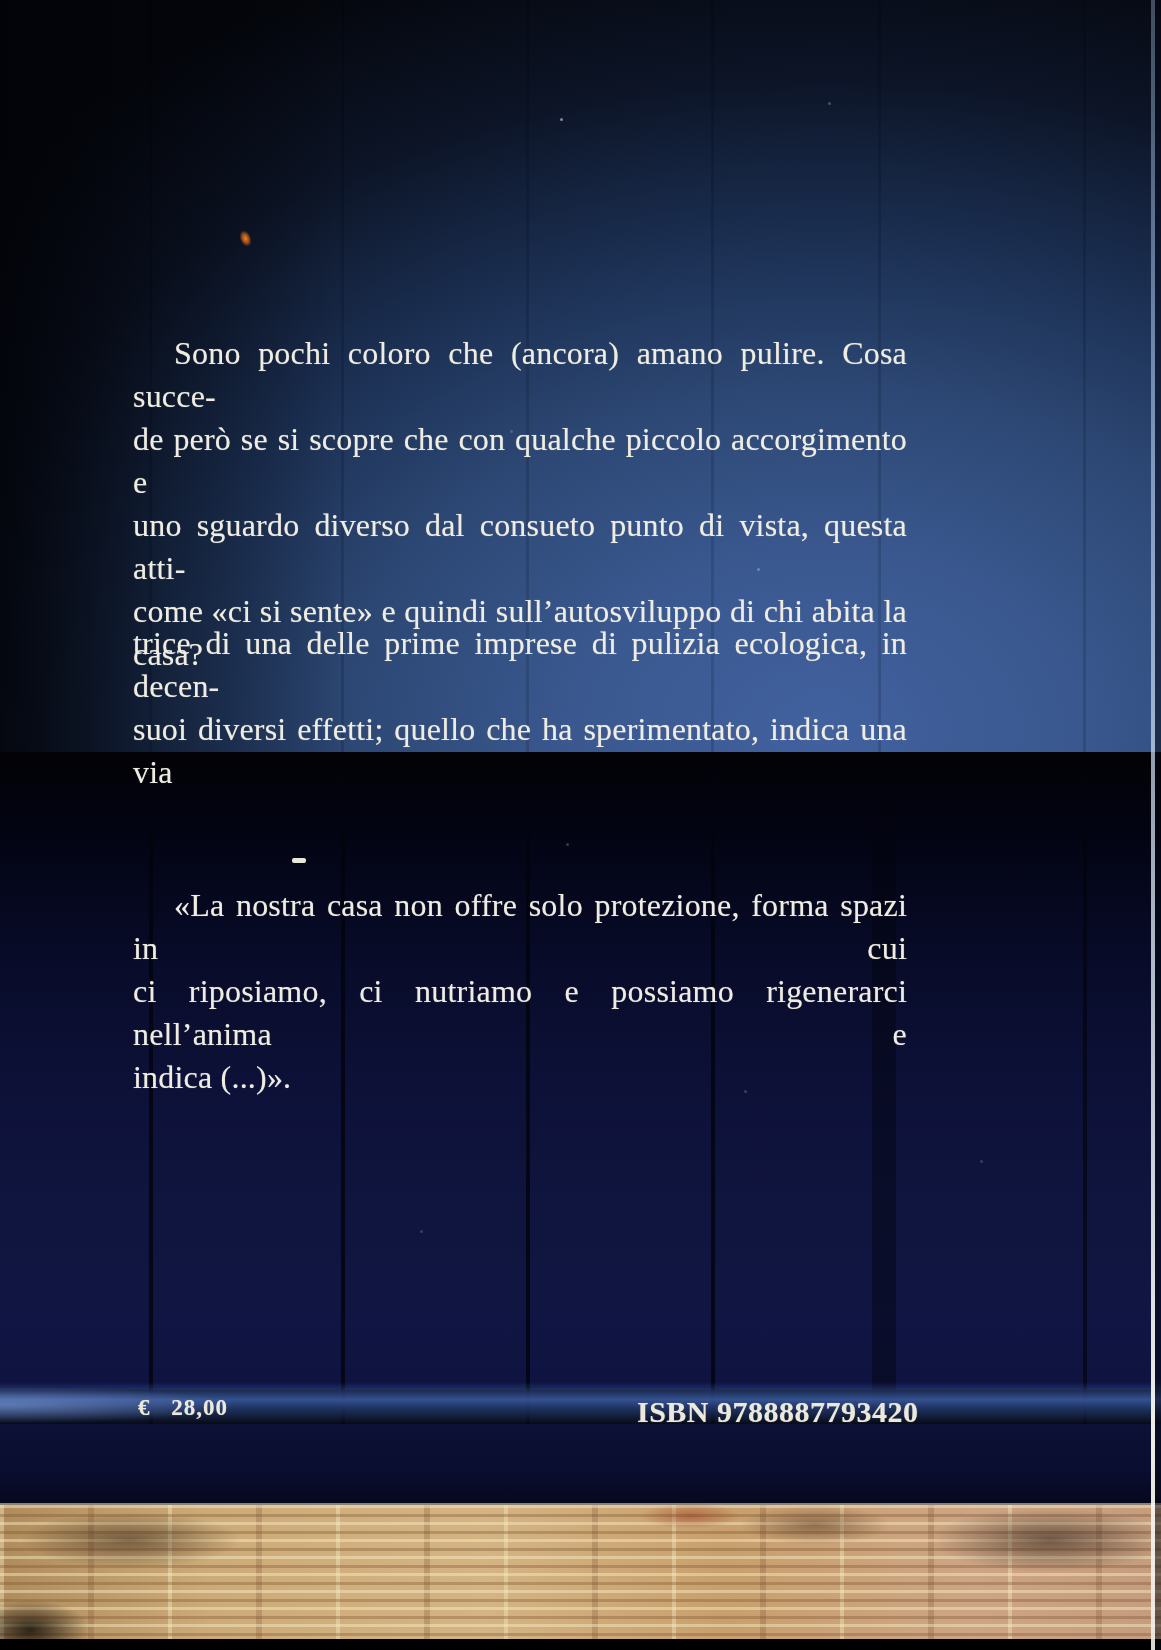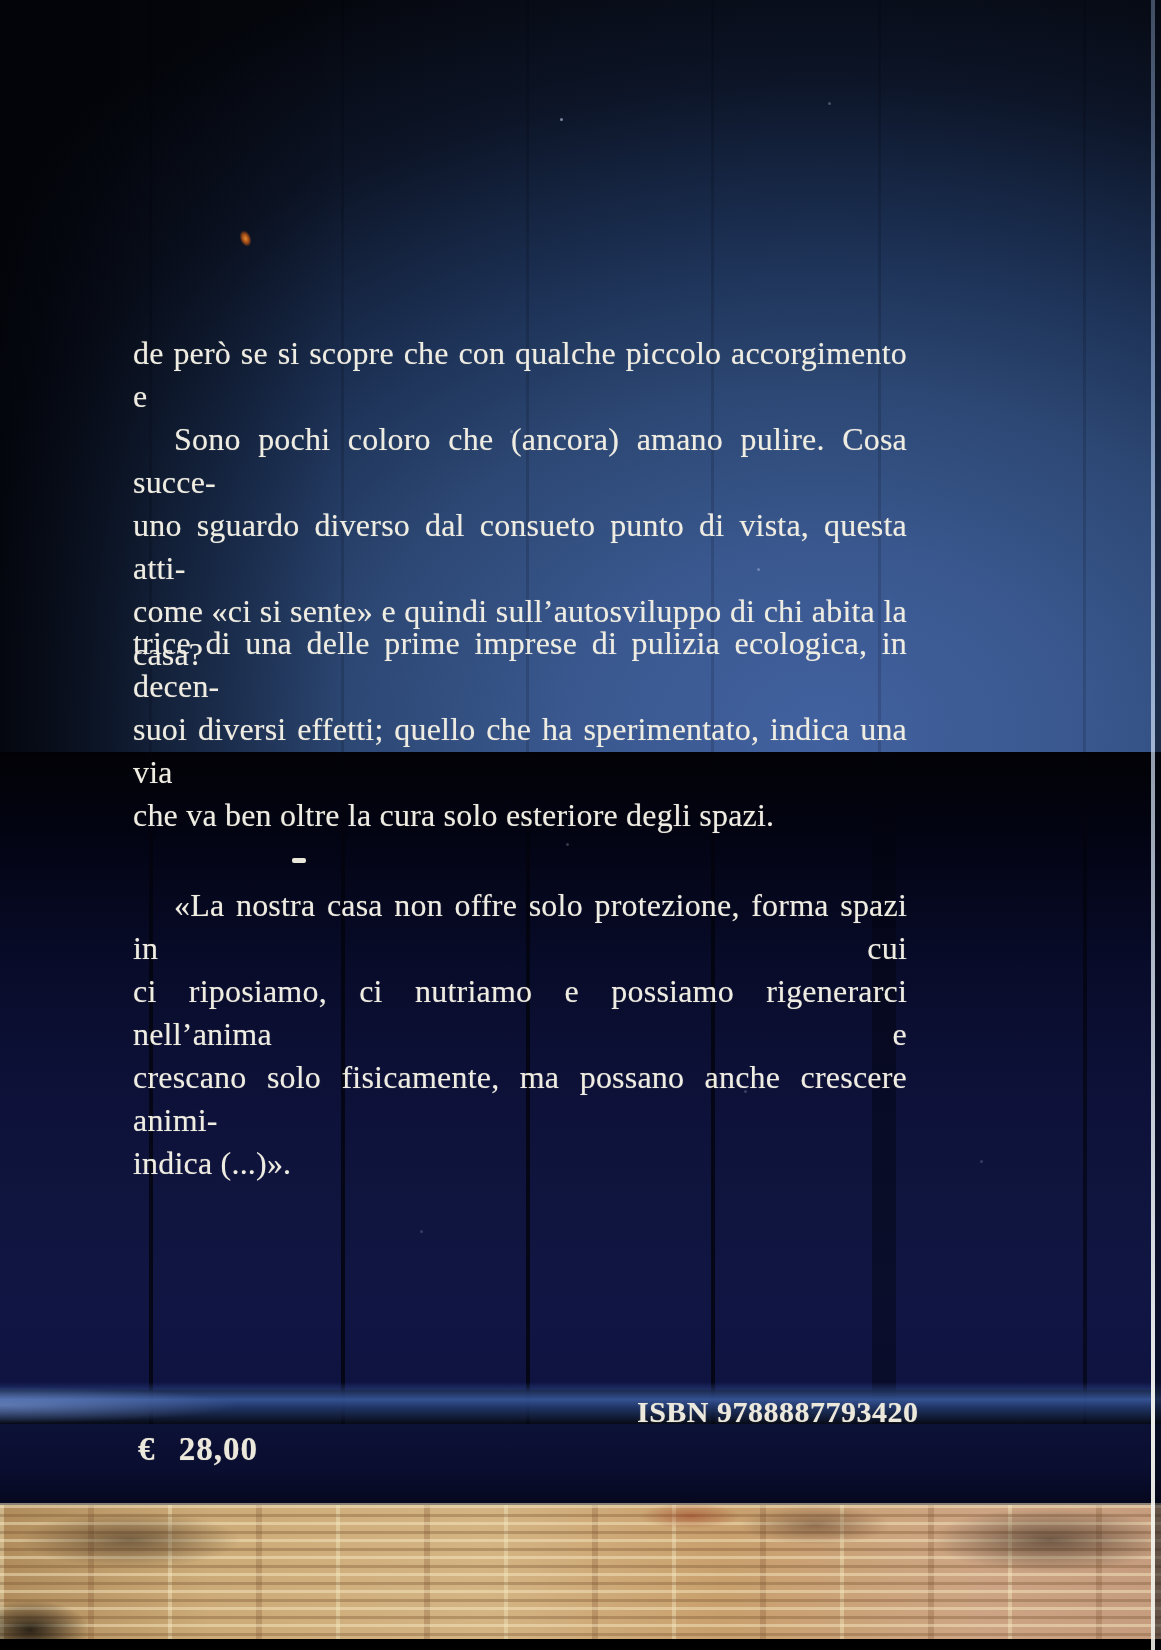--- a/index.html
+++ b/index.html
@@ -63,23 +63,22 @@
     font-size:32px;line-height:43px;letter-spacing:.2px;
     text-shadow:0 0 1px rgba(244,242,232,.45);
   }
   #para-0{top:332px;} #para-1{top:622px;} #para-2{top:884px;}
   .line{text-align:justify;text-align-last:justify;text-justify:inter-word;white-space:normal;}
   .line.first{text-indent:41px;}
   .line.last{text-align-last:left;}
   .it{font-style:italic;}
   .price{
     position:absolute;left:138px;top:1395px;color:#ece8db;
-    font-size:33px;font-weight:600;word-spacing:14px;letter-spacing:1px;
+    font-size:23px;font-weight:600;word-spacing:14px;letter-spacing:1px;
     text-shadow:0 0 1px rgba(244,242,232,.5);
-    margin-top:36px;
   }
   .isbn{
     position:absolute;left:637px;top:1395px;color:#ece8db;
     font-size:30px;font-weight:600;letter-spacing:.5px;
     text-shadow:0 0 1px rgba(244,242,232,.5);
   }
 </style>
 </head>
 <body>
 
@@ -121,34 +120,32 @@
   <div class="dust" style="left:560px;top:118px;"></div>
   <div class="dust" style="left:828px;top:102px;opacity:.5;"></div>
   <div class="dust" style="left:510px;top:430px;opacity:.4;"></div>
   <div class="dust" style="left:757px;top:568px;opacity:.6;"></div>
   <div class="dust" style="left:566px;top:843px;opacity:.45;"></div>
   <div class="dust" style="left:744px;top:1090px;opacity:.4;"></div>
   <div class="dust" style="left:420px;top:1230px;opacity:.35;"></div>
   <div class="dust" style="left:980px;top:1160px;opacity:.35;"></div>
 
   <div class="para" id="para-0">
+      <div class="line first"><span>Sono pochi coloro che (ancora) amano pulire. Cosa succe-</span></div>
       <div class="line"><span>de però se si scopre che con qualche piccolo accorgimento e</span></div>
-      <div class="line first"><span>Sono pochi coloro che (ancora) amano pulire. Cosa succe-</span></div>
       <div class="line"><span>uno sguardo diverso dal consueto punto di vista, questa atti-</span></div>
       <div class="line"><span>come «ci si sente» e quindi sull’autosviluppo di chi abita la</span></div>
       <div class="line last"><span>casa?</span></div>
     </div>
   <div class="para" id="para-1">
       <div class="line"><span>trice di una delle prime imprese di pulizia ecologica, in decen-</span></div>
       <div class="line"><span>suoi diversi effetti; quello che ha sperimentato, indica una via</span></div>
-      <div class="line last"><span>che va ben oltre la cura solo esteriore degli spazi.</span></div>
     </div>
   <div class="dash-sep"></div>
   <div class="para" id="para-2">
       <div class="line first"><span>«La nostra casa non offre solo protezione, forma spazi in cui</span></div>
       <div class="line"><span>ci riposiamo, ci nutriamo e possiamo rigenerarci nell’anima e</span></div>
-      <div class="line"><span>crescano solo fisicamente, ma possano anche crescere animi-</span></div>
       <div class="line last"><span>indica (...)».</span></div>
     </div>
 
   <div class="price">€ 28,00</div>
   <div class="isbn">ISBN 9788887793420</div>
 </div>
 
 </body></html>

